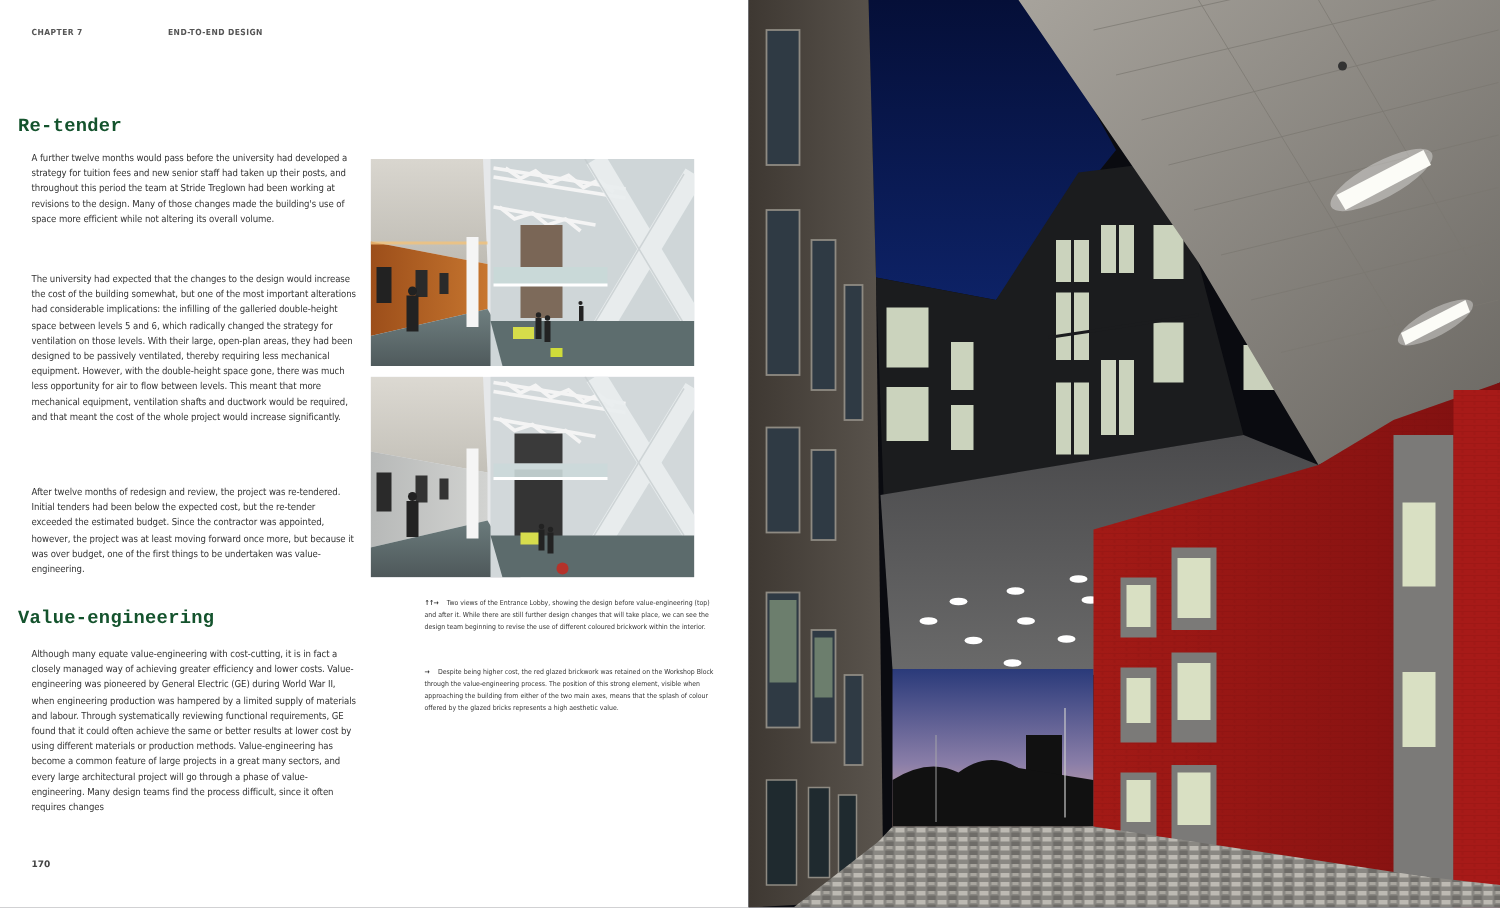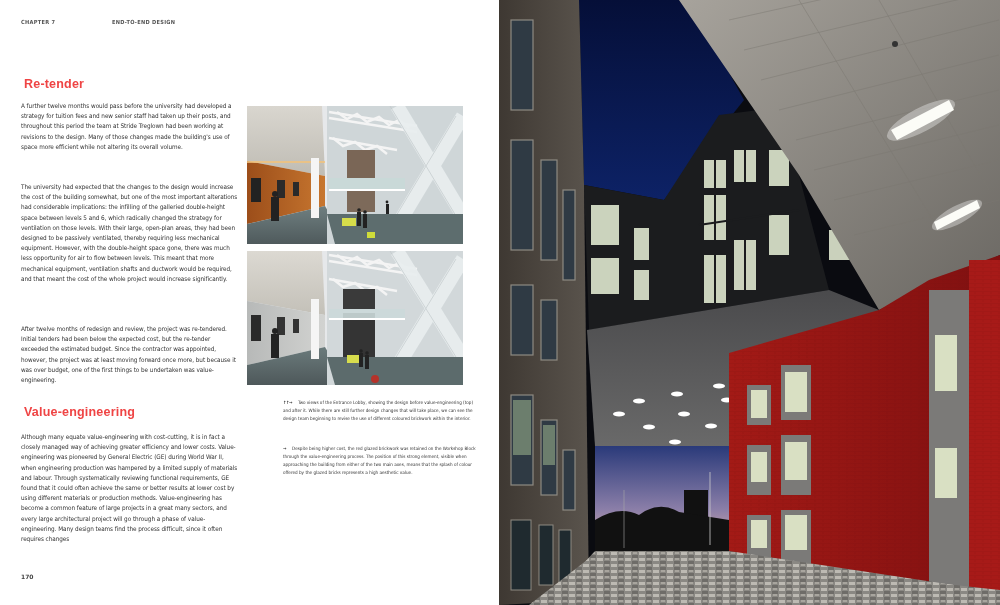--- a/index.html
+++ b/index.html
@@ -7,21 +7,21 @@
   body { position: relative; font-family: "DejaVu Sans", sans-serif; color: #222; }
 
   .spread { position: absolute; left: 0; top: 0; width: 1000px; height: 605px; }
   .left-page { position: absolute; left: 0; top: 0; width: 499px; height: 605px; background: #ffffff; }
   .right-page { position: absolute; left: 499px; top: 0; width: 501px; height: 605px; overflow: hidden; background: #0d0f14; }
 
   .running-head { position: absolute; top: 19px; font-family: "DejaVu Sans Condensed", "DejaVu Sans", sans-serif; font-size: 5.6px; letter-spacing: 0.3px; color: #555; text-transform: uppercase; font-weight: bold; }
   .running-head.chapter { left: 21px; }
   .running-head.title { left: 112px; }
 
-  .h2 { position: absolute; left: 24px; font-family: Liberation Sans, sans-serif; font-size: 12.5px; font-weight: bold; color: #ef4444; letter-spacing: 0.2px; }
+  .h2 { position: absolute; left: 12px; font-family: Liberation Mono, monospace; font-size: 12.5px; font-weight: bold; color: #14532d; letter-spacing: 0.2px; }
   .h2.retender { top: 77px; }
   .h2.ve { top: 405px; }
 
   .para { position: absolute; left: 21px; width: 218px; font-family: "DejaVu Sans Condensed", "DejaVu Sans", sans-serif; font-size: 6.35px; line-height: 10.2px; color: #333; letter-spacing: -0.05px; }
   .p1 { top: 101px; }
   .p2 { top: 182px; }
   .p3 { top: 324px; }
   .p4 { top: 432px; }
 
   .folio { position: absolute; left: 21px; top: 573px; font-size: 6px; font-weight: bold; color: #444; }

